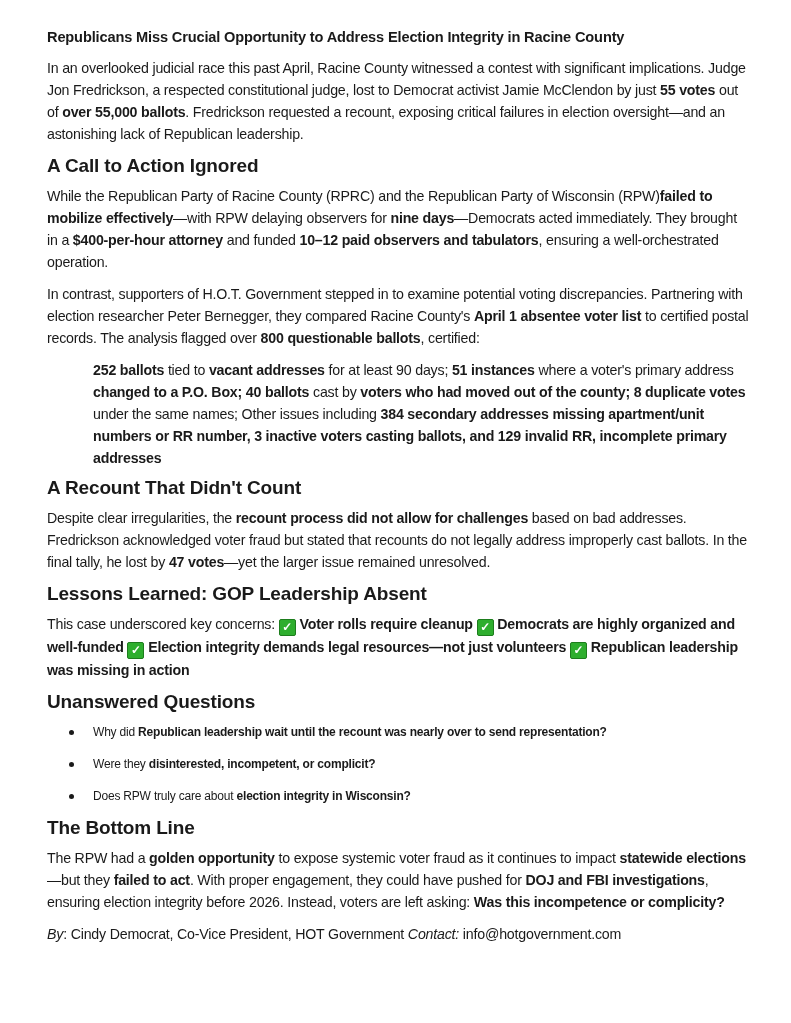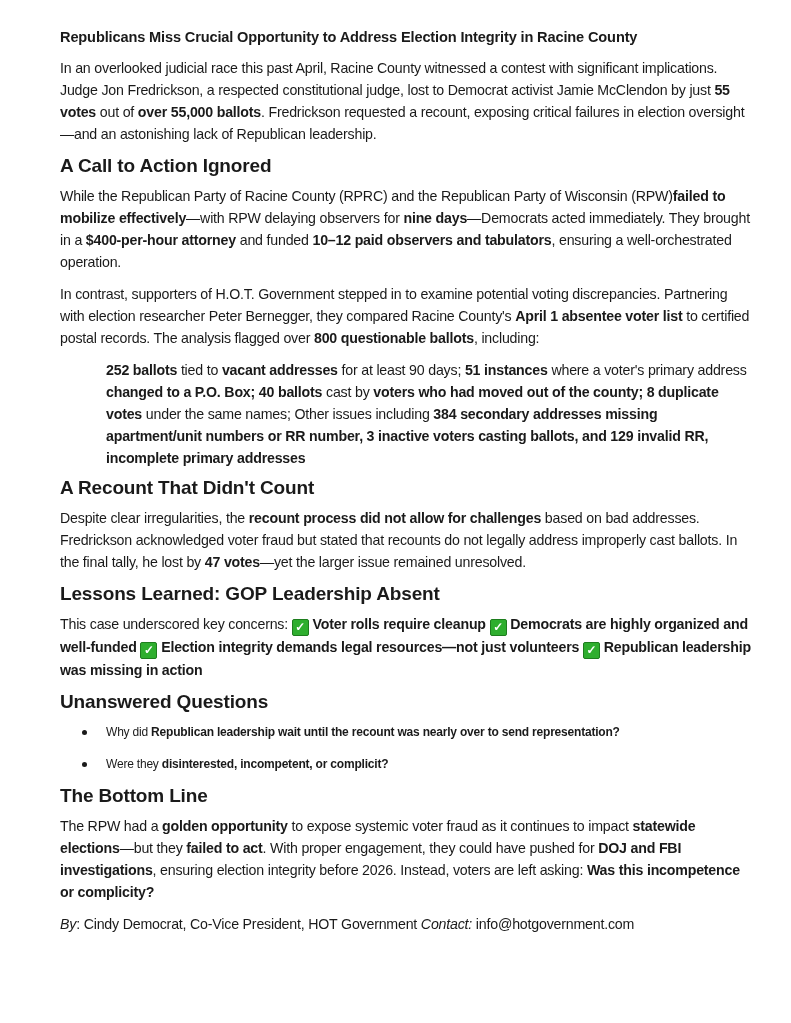--- a/index.html
+++ b/index.html
@@ -1,21 +1,21 @@
 <!DOCTYPE html>
 <html><head>
 <meta charset="utf-8">
 <style>
   html, body { margin: 0; padding: 0; background: #ffffff; }
   body {
     width: 791px; height: 1023px; overflow: hidden;
     font-family: "Liberation Sans", sans-serif;
     color: #1a1a1a;
   }
-  .page { padding: 26px 40px 0 60px; }
+  .page { padding: 26px 40px 0 47px; }
   .title {
     font-weight: bold; font-size: 14.6px; margin: 0 0 9px 0; line-height: 22px;
     letter-spacing: -0.15px;
   }
   .h2 {
     font-weight: bold; font-size: 19px; margin: 0 0 8px 0; line-height: 22px;
     letter-spacing: -0.15px;
   }
   p {
     font-size: 14.2px; line-height: 22px; margin: 0 0 10px 0;
@@ -45,21 +45,21 @@
 
   <p>
     <span>In an overlooked judicial race this past April, Racine County witnessed a contest with significant implications. Judge Jon Fredrickson, a respected constitutional judge, lost to Democrat activist Jamie McClendon by just </span><b>55 votes</b><span> out of </span><b>over 55,000 ballots</b><span>. Fredrickson requested a recount, exposing critical failures in election oversight—and an astonishing lack of Republican leadership.</span>
   </p>
 
   <div class="h2">A Call to Action Ignored</div>
   <p>
     <span>While the Republican Party of Racine County (RPRC) and the Republican Party of Wisconsin (RPW)</span><b>failed to mobilize effectively</b><span>—with RPW delaying observers for </span><b>nine days</b><span>—Democrats acted immediately. They brought in a </span><b>$400-per-hour attorney</b><span> and funded </span><b>10–12 paid observers and tabulators</b><span>, ensuring a well-orchestrated operation.</span>
   </p>
   <p>
-    <span>In contrast, supporters of H.O.T. Government stepped in to examine potential voting discrepancies. Partnering with election researcher Peter Bernegger, they compared Racine County's </span><b>April 1 absentee voter list</b><span> to certified postal records. The analysis flagged over </span><b>800 questionable ballots</b><span>, including:</span>
+    <span>In contrast, supporters of H.O.T. Government stepped in to examine potential voting discrepancies. Partnering with election researcher Peter Bernegger, they compared Racine County's </span><b>April 1 absentee voter list</b><span> to certified postal records. The analysis flagged over </span><b>800 questionable ballots</b><span>, certified:</span>
   </p>
   <p class="indent">
     <b>252 ballots</b><span> tied to </span><b>vacant addresses</b><span> for at least 90 days; </span><b>51 instances</b><span> where a voter's primary address </span><b>changed to a P.O. Box; 40 ballots</b><span> cast by </span><b>voters who had moved out of the county; 8 duplicate votes</b><span> under the same names; Other issues including </span><b>384 secondary addresses missing apartment/unit numbers or RR number, 3 inactive voters casting ballots, and 129 invalid RR, incomplete primary addresses</b>
   </p>
 
   <div class="h2">A Recount That Didn't Count</div>
   <p>
     <span>Despite clear irregularities, the </span><b>recount process did not allow for challenges</b><span> based on bad addresses. Fredrickson acknowledged voter fraud but stated that recounts do not legally address improperly cast ballots. In the final tally, he lost by </span><b>47 votes</b><span>—yet the larger issue remained unresolved.</span>
   </p>
 
@@ -69,20 +69,21 @@
     <span class="check">✓</span> <b>Voter rolls require cleanup</b>
     <span class="check">✓</span> <b>Democrats are highly organized and well-funded</b>
     <span class="check">✓</span> <b>Election integrity demands legal resources—not just volunteers</b>
     <span class="check">✓</span> <b>Republican leadership was missing in action</b>
   </p>
 
   <div class="h2">Unanswered Questions</div>
   <ul>
     <li><span>Why did </span><b>Republican leadership wait until the recount was nearly over to send representation?</b></li>
     <li><span>Were they </span><b>disinterested, incompetent, or complicit?</b></li>
+    <li><span>Does RPW truly care about </span><b>election integrity in Wisconsin?</b></li>
   </ul>
 
   <div class="h2">The Bottom Line</div>
   <p>
     <span>The RPW had a </span><b>golden opportunity</b><span> to expose systemic voter fraud as it continues to impact </span><b>statewide elections</b><span>—but they </span><b>failed to act</b><span>. With proper engagement, they could have pushed for </span><b>DOJ and FBI investigations</b><span>, ensuring election integrity before 2026. Instead, voters are left asking: </span><b>Was this incompetence or complicity?</b>
   </p>
 
   <p>
     <i>By</i><span>: Cindy Democrat, Co-Vice President, HOT Government </span><i>Contact:</i><span> info@hotgovernment.com</span>
   </p>

